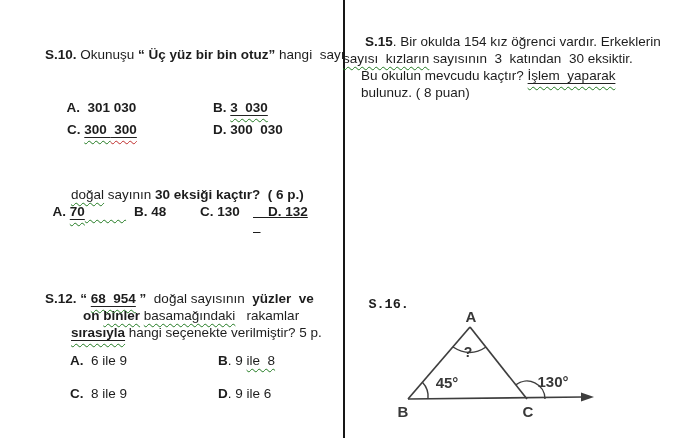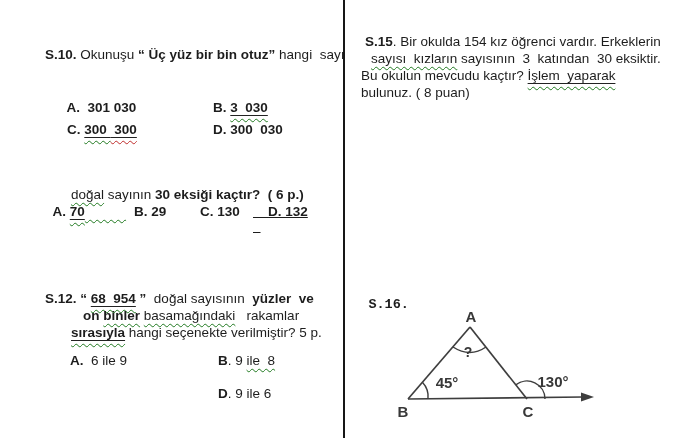--- a/index.html
+++ b/index.html
@@ -47,21 +47,21 @@
     <span>D. 300  030</span>
   </div>
 
   <div class="line" style="left:56px;top:172px;">
     <span class="sqg">doğal</span><span> sayının </span><span class="b">30 eksiği kaçtır?  ( 6 p.)</span>
   </div>
   <div class="line b" style="left:38px;top:189px;">
     <span>A. </span><span class="ul"><span class="sqg">70</span></span><span class="sqg">&nbsp;&nbsp;&nbsp;&nbsp;&nbsp;&nbsp;&nbsp;&nbsp;&nbsp;&nbsp;&nbsp;</span>
   </div>
   <div class="line b" style="left:119px;top:189px;">
-    <span>B. 29</span>
+    <span>B. 48</span>
   </div>
   <div class="line b" style="left:185px;top:189px;">
     <span>C. 130</span>
   </div>
   <div class="line b" style="left:253px;top:189px;text-decoration:underline;">
     <span>D. 132</span>
   </div>
 
   <div class="line" style="left:30px;top:276px;">
     <span class="b">S.12. “ </span><span class="b ul"><span class="sqg">68  954</span></span><span class="b"> ”</span><span>  doğal sayısının  </span><span class="b">yüzler  ve</span>
@@ -71,28 +71,31 @@
   </div>
   <div class="line" style="left:56px;top:310px;">
     <span class="b ul"><span class="sqg">sırasıyla</span></span><span> hangi seçenekte verilmiştir? 5 p.</span>
   </div>
   <div class="line" style="left:55px;top:338px;">
     <span class="b">A.</span><span>  6 ile 9</span>
   </div>
   <div class="line" style="left:203px;top:338px;">
     <span class="b">B</span><span>. 9 </span><span class="sqg">ile  8</span>
   </div>
+  <div class="line" style="left:55px;top:371px;">
+    <span class="b">C.</span><span>  8 ile 9</span>
+  </div>
   <div class="line" style="left:203px;top:371px;">
     <span class="b">D</span><span>. 9 ile 6</span>
   </div>
 
   <div class="line" style="left:350px;top:19px;">
     <span class="b">S.15</span><span>. Bir okulda 154 kız öğrenci vardır. Erkeklerin</span>
   </div>
-  <div class="line" style="left:356px;top:36px;">
+  <div class="line" style="left:328px;top:36px;">
     <span class="sqg">sayısı  kızların</span><span> sayısının  3  katından  30 eksiktir.</span>
   </div>
   <div class="line" style="left:346px;top:53px;">
     <span>Bu okulun mevcudu kaçtır? </span><span class="ul"><span class="sqg">İşlem  yaparak</span></span>
   </div>
   <div class="line" style="left:346px;top:70px;">
     <span>bulunuz. ( 8 puan)</span>
   </div>
 
   <div class="line b" style="left:336px;top:282px;font-family:Liberation Mono, monospace;">

